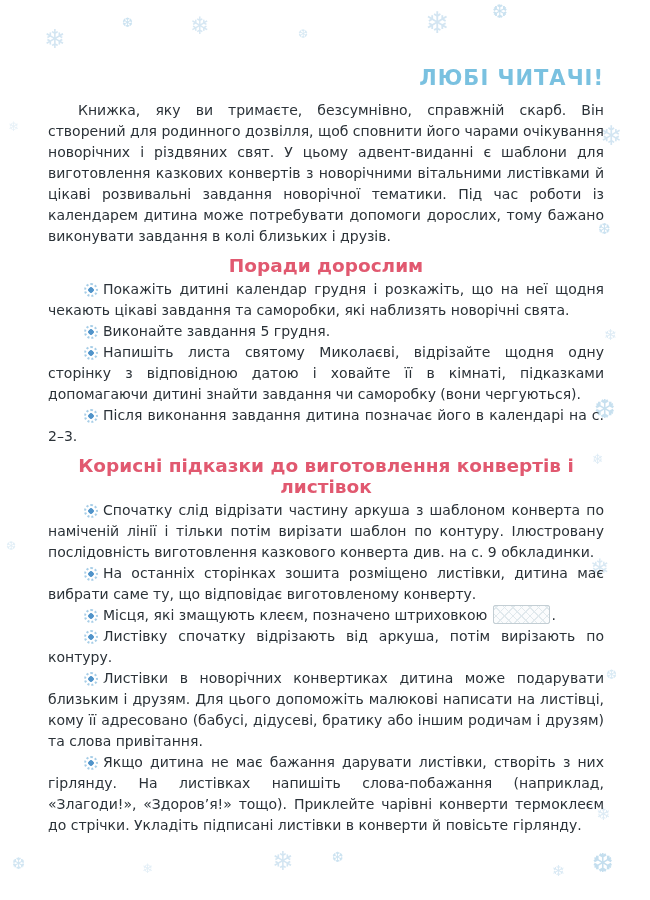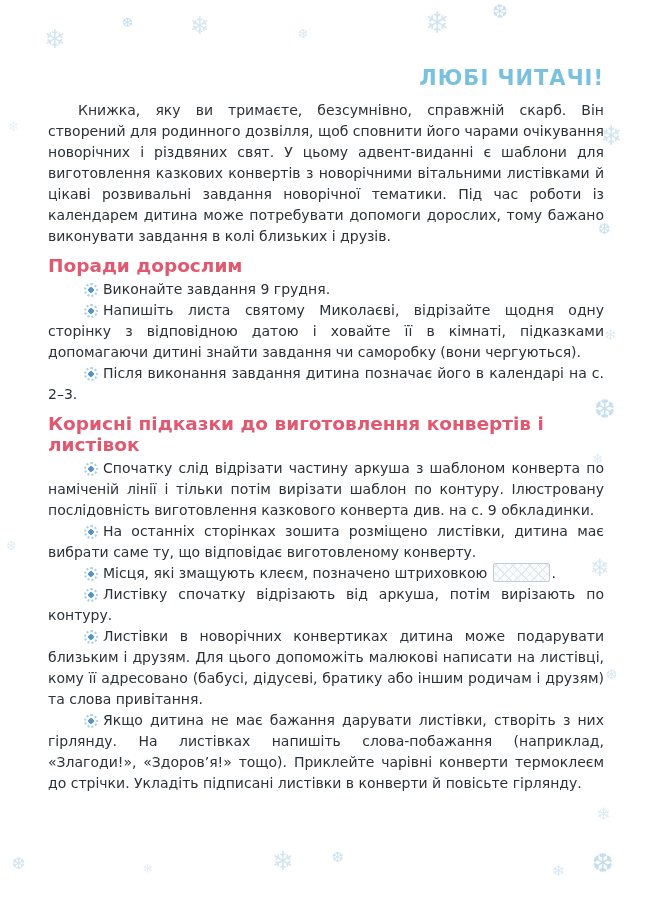--- a/index.html
+++ b/index.html
@@ -15,21 +15,21 @@
   .flake.alt{color:#bedbed;}
   .content{
     position:absolute;left:48px;top:66px;width:556px;
   }
   h1.title{
     margin:0 0 10px 0;text-align:right;
     font-size:21px;font-weight:bold;letter-spacing:1px;
     color:#7ac1e0;
   }
   h2.section{
-    margin:8px 0 3px 0;text-align:left;
+    margin:8px 0 3px 0;text-align:center;
     font-size:18.5px;font-weight:bold;
     color:#e15970;
   }
   p.body, p.li{
     margin:0;font-size:14px;line-height:21px;
     text-align:justify;hyphens:auto;
   }
   p.body{text-indent:30px;}
   p.li{text-indent:36px;}
   .bullet{
@@ -75,21 +75,22 @@
   <span class="flake alt" style="left:6px;top:540px;font-size:12px;opacity:.45">❆</span>
 
   <div class="content">
 
     <h1 class="title">ЛЮБІ ЧИТАЧІ!</h1>
 
     <p class="body">Книжка, яку ви тримаєте, безсумнівно, справжній скарб. Він створений для родинного дозвілля, щоб сповнити його чарами очікування новорічних і різдвяних свят. У цьому адвент-виданні є шаблони для виготовлення казкових конвертів з новорічними вітальними листівками й цікаві розвивальні завдання новорічної тематики. Під час роботи із календарем дитина може потребувати допомоги дорослих, тому бажано виконувати завдання в колі близьких і друзів.</p>
 
     <h2 class="section">Поради дорослим</h2>
 
-    <p class="li"><span class="bullet"></span><span>Виконайте завдання 9 грудня.</span></p>
+    <p class="li"><span class="bullet"></span><span>Покажіть дитині календар грудня і розкажіть, що на неї щодня чекають цікаві завдання та саморобки, які наблизять новорічні свята.</span></p>
+    <p class="li"><span class="bullet"></span><span>Виконайте завдання 5 грудня.</span></p>
     <p class="li"><span class="bullet"></span><span>Напишіть листа святому Миколаєві, відрізайте щодня одну сторінку з відповідною датою і ховайте її в кімнаті, підказками допомагаючи дитині знайти завдання чи саморобку (вони чергуються).</span></p>
     <p class="li"><span class="bullet"></span><span>Після виконання завдання дитина позначає його в календарі на с. 2–3.</span></p>
 
     <h2 class="section">Корисні підказки до виготовлення конвертів і листівок</h2>
 
     <p class="li"><span class="bullet"></span><span>Спочатку слід відрізати частину аркуша з шаблоном конверта по наміченій лінії і тільки потім вирізати шаблон по контуру. Ілюстровану послідовність виготовлення казкового конверта див. на с. 9 обкладинки.</span></p>
     <p class="li"><span class="bullet"></span><span>На останніх сторінках зошита розміщено листівки, дитина має вибрати саме ту, що відповідає виготовленому конверту.</span></p>
     <p class="li"><span class="bullet"></span><span>Місця, які змащують клеєм, позначено штриховкою</span><span class="hatch-box"></span><span>.</span></p>
     <p class="li"><span class="bullet"></span><span>Листівку спочатку відрізають від аркуша, потім вирізають по контуру.</span></p>
     <p class="li"><span class="bullet"></span><span>Листівки в новорічних конвертиках дитина може подарувати близьким і друзям. Для цього допоможіть малюкові написати на листівці, кому її адресовано (бабусі, дідусеві, братику або іншим родичам і друзям) та слова привітання.</span></p>

